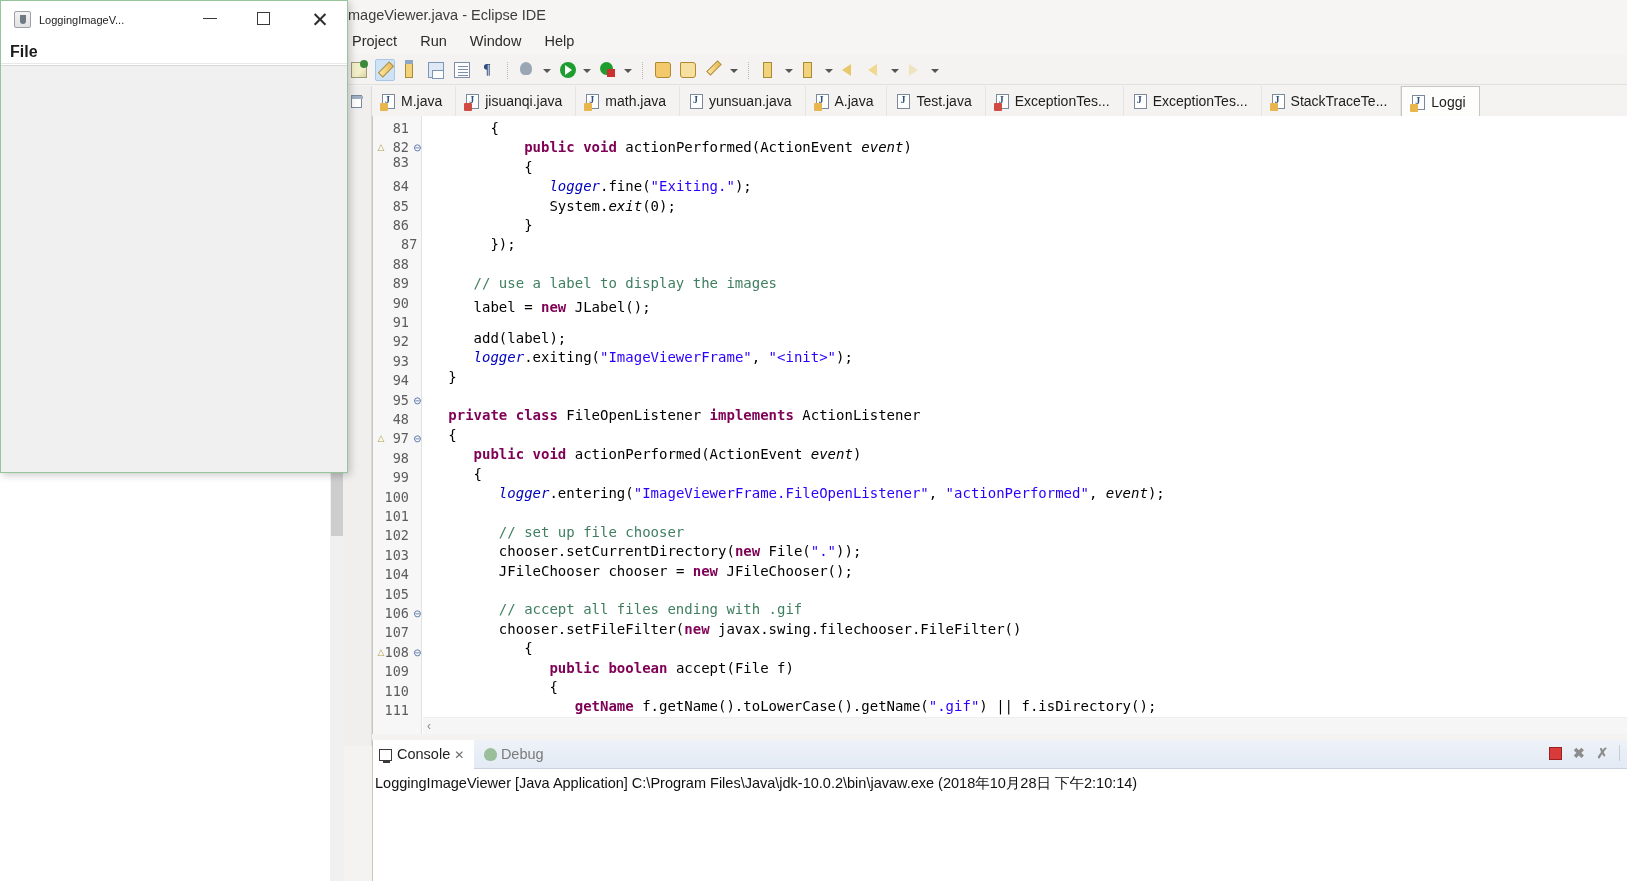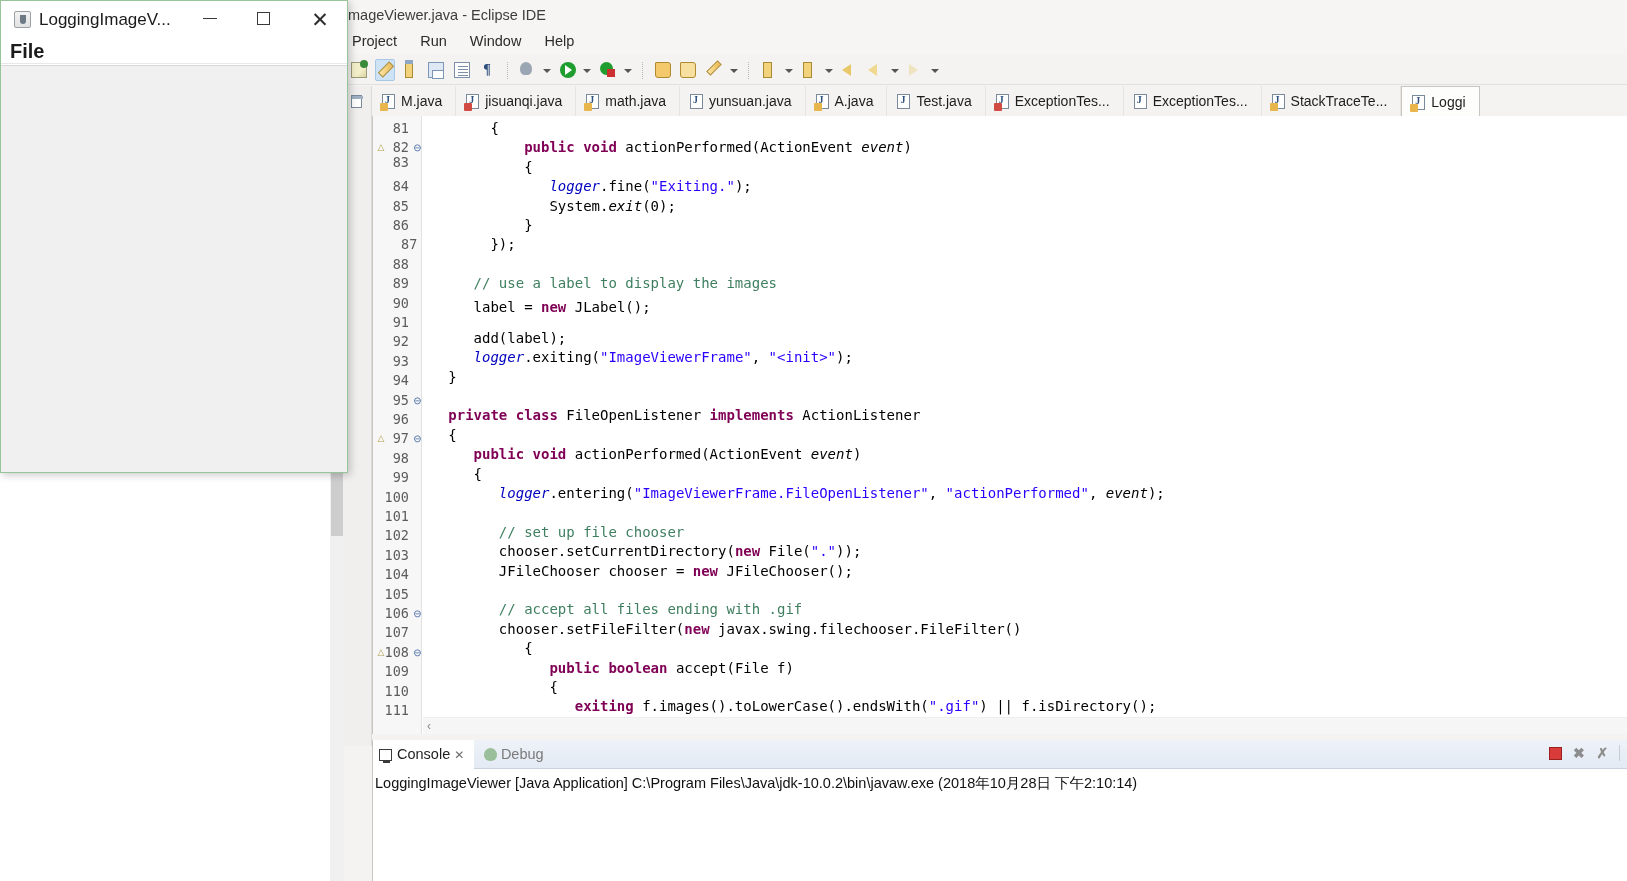--- a/index.html
+++ b/index.html
@@ -289,40 +289,40 @@
     background: linear-gradient(#f3f3f3,#e2e2e2);
     border:1px solid #9aa0a6; border-radius:2px;
   }
   .jw-appicon::after {
     content:"";
     position:absolute; left:5px; top:3px; width:6px; height:9px;
     background:#6d7a86; border-radius:0 0 3px 3px;
   }
   .jw-titletext {
     position:absolute; left:38px; top:0; height:38px; line-height:38px;
-    font-size:17px; color:#1b1b1b;
+    font-size:11px; color:#1b1b1b;
   }
   .jw-btn {
     position:absolute; top:0; width:46px; height:38px;
     text-align:center; line-height:38px; color:#3a3a3a;
   }
   .jw-min { left:186px; }
   .jw-max { left:239px; }
   .jw-close { left:296px; }
   .jw-min-g { display:inline-block; width:14px; height:1px; background:#3a3a3a; vertical-align:5px;}
   .jw-max-g { display:inline-block; width:13px; height:13px; border:1.5px solid #3a3a3a; vertical-align:-1px;}
   .jw-close-g { font-size:21px; font-weight:300; color:#2f2f2f; font-family:"DejaVu Sans",sans-serif; }
   .jw-menubar {
     position:absolute; left:0; top:38px; width:100%; height:25px;
     background:#ffffff;
     border-bottom:1px solid #e8e8e8;
   }
   .jw-menu {
     display:inline-block; padding:0 9px; height:25px; line-height:25px;
-    font-size:20px; font-weight:bold; color:#1b1b1b;
+    font-size:16px; font-weight:bold; color:#1b1b1b;
   }
   .jw-content {
     position:absolute; left:0; top:64px; right:0; bottom:0;
     background:#f0f0f0; border-top:1px solid #d8d8d8;
   }
 </style>
 </head>
 <body>
 
 <div id="root">
@@ -419,21 +419,21 @@
           <div class="ln" style="top: 119.4px; padding-left: 28px;">87</div>
           <div class="ln" style="top: 138.8px;">88</div>
           <div class="ln" style="top: 158.2px;">89</div>
           <div class="ln" style="top: 177.6px;">90</div>
           <div class="ln" style="top: 197px;">91</div>
           <div class="ln" style="top: 216.4px;">92</div>
           <div class="ln" style="top: 235.8px;">93</div>
           <div class="ln" style="top: 255.2px;">94</div>
           <div class="ln" style="top: 274.6px;">95</div>
           <div class="fold" style="top: 274.6px;">⊖</div>
-          <div class="ln" style="top: 294px;">96</div>
+          <div class="ln" style="top: 294px;">48</div>
           <div class="warnmark" style="top: 313.4px;">△</div>
           <div class="ln" style="top: 313.4px;">97</div>
           <div class="fold" style="top: 313.4px;">⊖</div>
           <div class="ln" style="top: 332.8px;">98</div>
           <div class="ln" style="top: 352.2px;">99</div>
           <div class="ln" style="top: 371.6px;">100</div>
           <div class="ln" style="top: 391px;">101</div>
           <div class="ln" style="top: 410.4px;">102</div>
           <div class="ln" style="top: 429.8px;">103</div>
           <div class="ln" style="top: 449.2px;">104</div>
@@ -472,21 +472,21 @@
             <div class="cl" style="margin-top: 0px;"><span class="plain"></span></div>
             <div class="cl" style="margin-top: 0px;"><span class="plain">         </span><span class="cmt">// set up file chooser</span></div>
             <div class="cl" style="margin-top: 0px;"><span class="plain">         chooser.setCurrentDirectory(</span><span class="kw">new </span><span class="plain">File(</span><span class="str">"."</span><span class="plain">));</span></div>
             <div class="cl" style="margin-top: 0px;"><span class="plain">         JFileChooser </span><span class="plain">chooser</span><span class="plain"> = </span><span class="kw">new </span><span class="plain">JFileChooser();</span></div>
             <div class="cl" style="margin-top: 0px;"><span class="plain"></span></div>
             <div class="cl" style="margin-top: 0px;"><span class="plain">         </span><span class="cmt">// accept all files ending with .gif</span></div>
             <div class="cl" style="margin-top: 0px;"><span class="plain">         chooser.setFileFilter(</span><span class="kw">new </span><span class="plain">javax.swing.filechooser.FileFilter()</span></div>
             <div class="cl" style="margin-top: 0px;"><span class="plain">            {</span></div>
             <div class="cl" style="margin-top: 0px;"><span class="plain">               </span><span class="kw">public boolean </span><span class="plain">accept(File f)</span></div>
             <div class="cl" style="margin-top: 0px;"><span class="plain">               {</span></div>
-            <div class="cl" style="margin-top: 0px;"><span class="plain">                  </span><span class="kw">exiting </span><span class="plain">f.images().toLowerCase().endsWith(</span><span class="str">".gif"</span><span class="plain">) || f.isDirectory();</span></div>
+            <div class="cl" style="margin-top: 0px;"><span class="plain">                  </span><span class="kw">getName </span><span class="plain">f.getName().toLowerCase().getName(</span><span class="str">".gif"</span><span class="plain">) || f.isDirectory();</span></div>
             <div class="cl" style="margin-top: 0px;"><span class="plain">               }</span></div>
           </div>
       </div>
       <div class="ed-hscroll">
         <span class="ed-hleft">‹</span>
       </div>
     </div>
 
     <div class="ec-console">
       <div class="con-tabbar">

